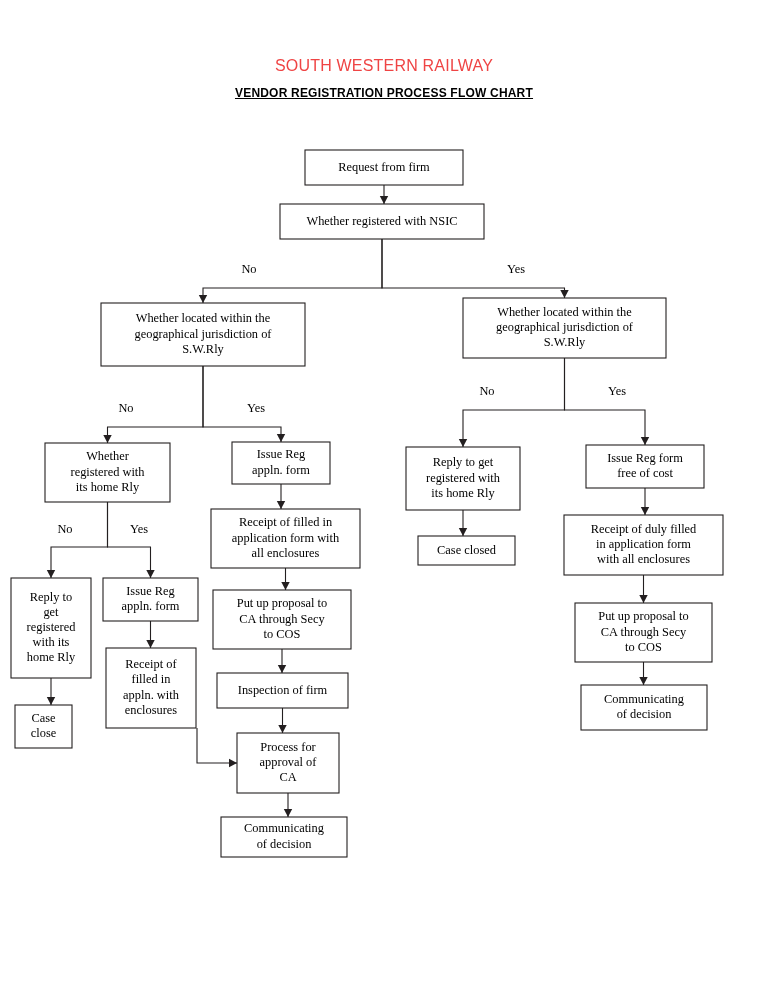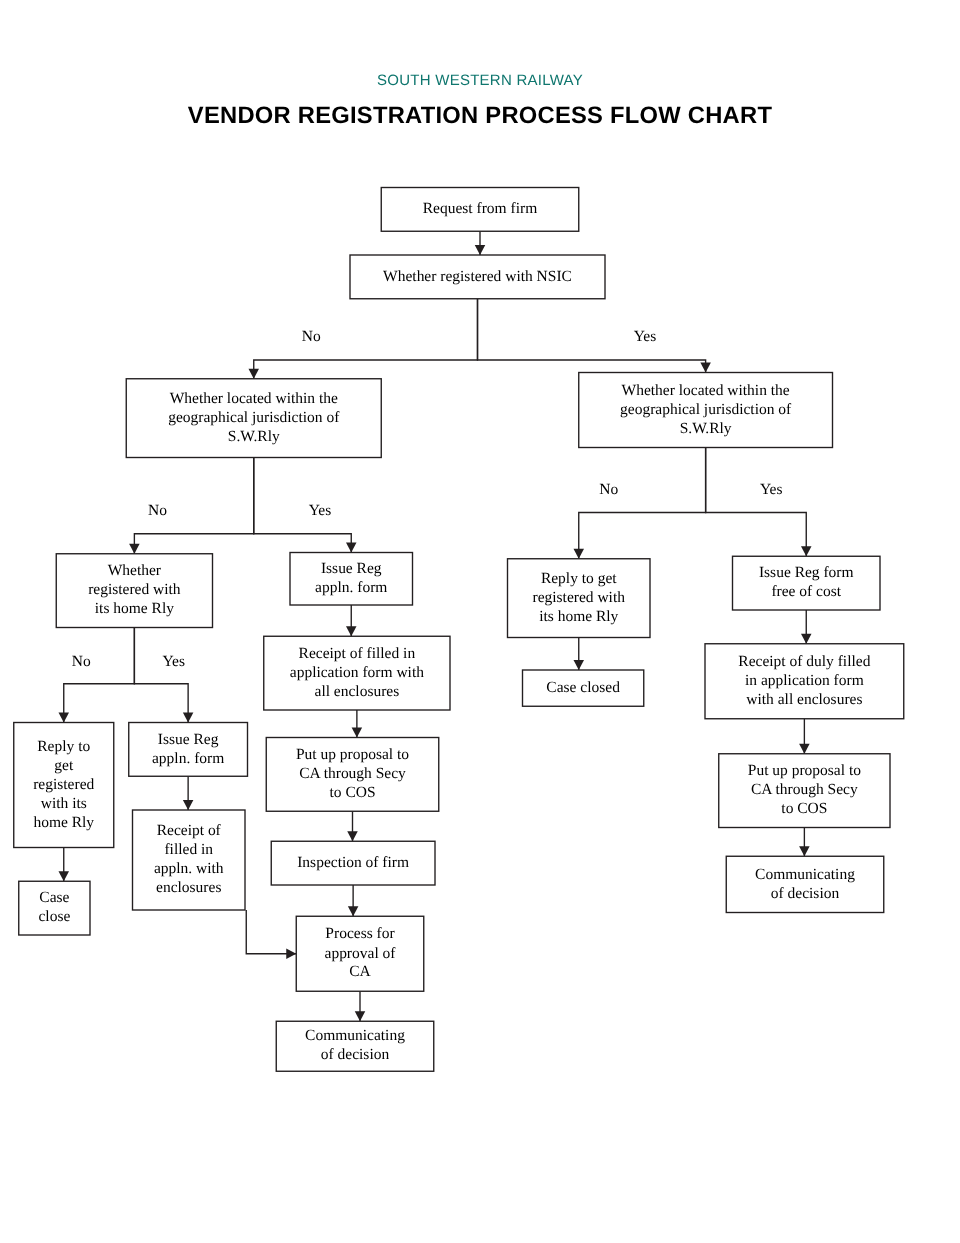--- a/index.html
+++ b/index.html
@@ -24,35 +24,36 @@
   }
   .header {
     position: absolute;
     left: 0;
     top: 0;
     width: 768px;
     text-align: center;
   }
   .org-title {
     font-family: "Liberation Sans", "DejaVu Sans", sans-serif;
-    font-size: 12px;
+    font-size: 16px;
     font-weight: normal;
     letter-spacing: 0.2px;
     margin: 0;
     padding-top: 57px;
-    color: #0f766e;
+    color: #ef4444;
   }
   .doc-title {
     font-family: "Liberation Sans", "DejaVu Sans", sans-serif;
-    font-size: 19px;
+    font-size: 12px;
     font-weight: bold;
     letter-spacing: 0.2px;
     margin: 0;
     padding-top: 11px;
     color: #000000;
+    text-decoration: underline;
   }
   svg#flow {
     position: absolute;
     left: 0;
     top: 0;
     width: 768px;
     height: 994px;
     display: block;
   }
   svg#flow .nodebox {

